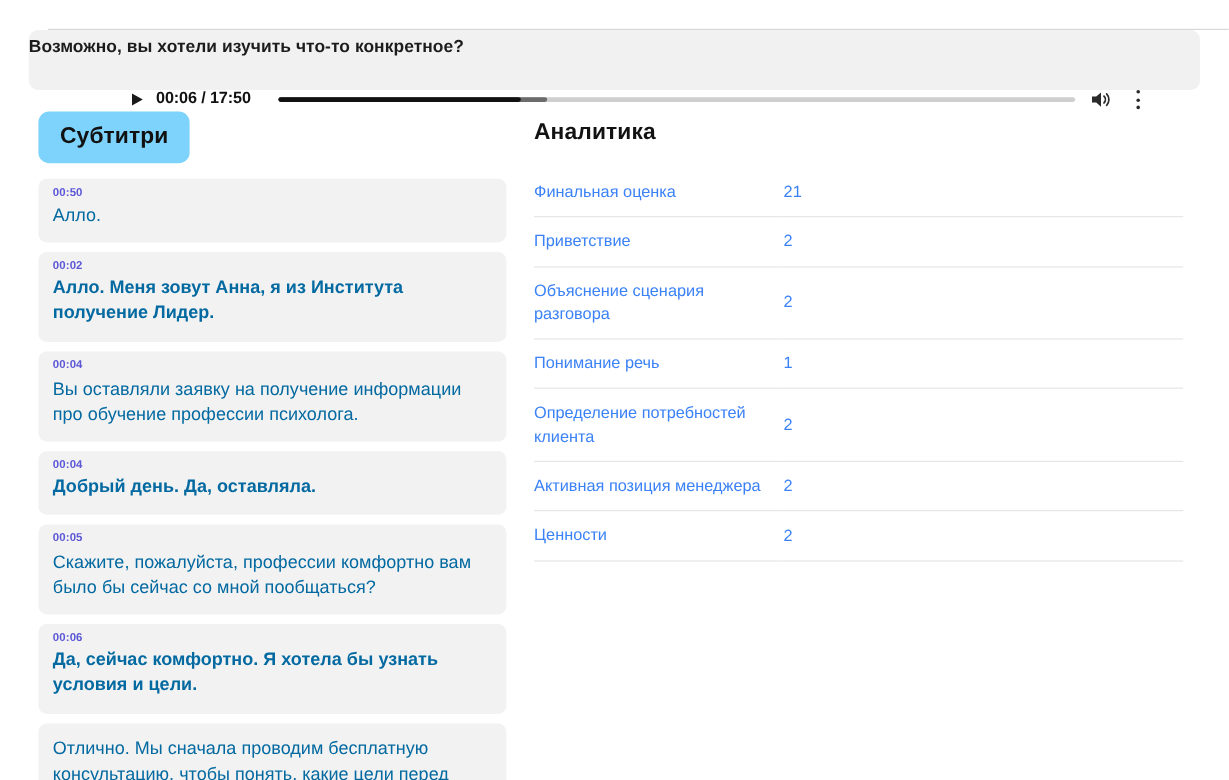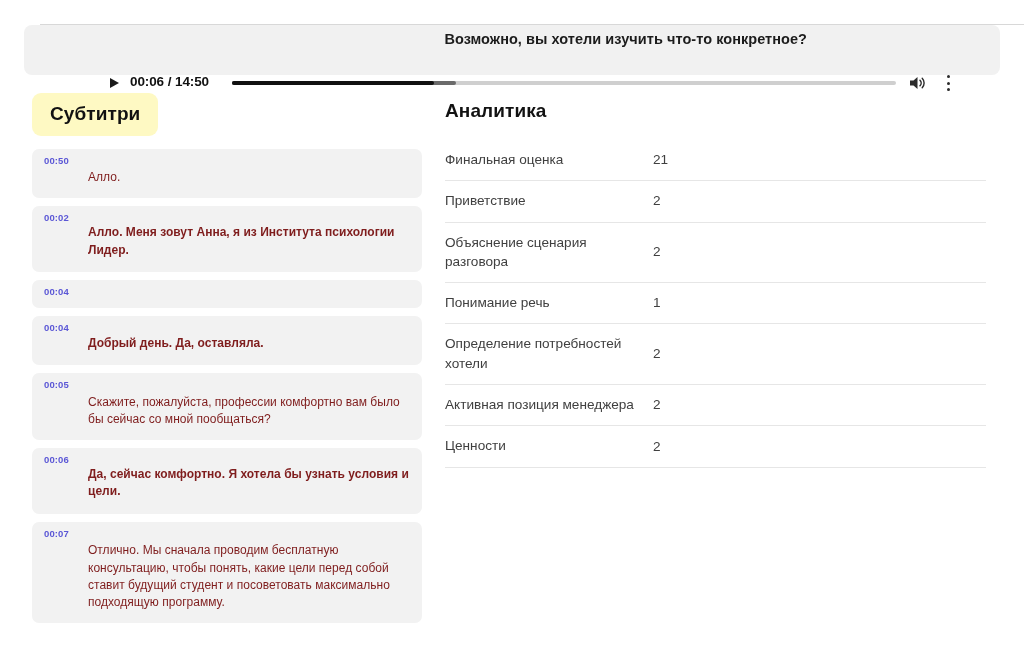--- a/index.html
+++ b/index.html
@@ -38,21 +38,21 @@
     height: 50px;
     background: #f1f1f1;
     border-radius: 8px;
   }
 
   .player-title {
     position: absolute;
     left: 0;
     top: 6px;
     width: 783px;
-    text-align: right;
+    text-align: left;
     font-size: 14.5px;
     font-weight: 700;
     color: #1c1c1c;
     letter-spacing: 0.05px;
     font-family: "Liberation Sans", sans-serif;
   }
 
   .play-btn {
     position: absolute;
     left: 80px;
@@ -140,21 +140,21 @@
   
   .subs-col {
     position: absolute;
     left: 32px;
     top: 93px;
     width: 390px;
   }
 
   .subs-heading {
     display: inline-block;
-    background: #fef9c3;
+    background: #7dd3fc;
     border-radius: 9px;
     padding: 10px 18px 11px 18px;
     font-size: 19px;
     font-weight: 700;
     color: #111111;
     letter-spacing: 0.1px;
   }
 
   .subs-list {
     margin-top: 13px;
@@ -174,25 +174,24 @@
     font-size: 9.5px;
     font-weight: 700;
     color: #5b57d6;
     letter-spacing: 0.1px;
     line-height: 1.1;
     font-family: "Liberation Sans", sans-serif;
   }
 
   .sub-text {
     margin-top: 3px;
-    font-size: 12px;
+    font-size: 15px;
     line-height: 1.45;
-    color: #7f1d1d;
+    color: #0369a1;
     letter-spacing: 0.02px;
-    margin-left: 44px;
   }
   .sub-text.bold { font-weight: 700; margin-top: 1px; }
 
   
   .analytics-col {
     position: absolute;
     left: 445px;
     top: 100px;
     width: 541px;
   }
@@ -209,42 +208,42 @@
     margin-top: 18px;
     width: 541px;
     border-collapse: collapse;
   }
   .analytics-table tr { border-bottom: 1px solid #e6e6e6; }
   .analytics-table tr:first-child { border-top: none; }
 
   .analytics-table td {
     padding: 10px 0 11px 0;
     font-size: 13.6px;
-    color: #404040;
+    color: #3b82f6;
     vertical-align: middle;
     font-family: "Liberation Sans", sans-serif;
   }
   .an-label { width: 208px; padding-right: 14px !important; line-height: 1.42; }
   .an-value { width: 333px; }
 </style>
 </head>
 <body>
 
 <div id="app">
 
   <div class="top-rule"></div>
 
   <div class="player-bar">
     <div class="player-title">Возможно, вы хотели изучить что-то конкретное?</div>
 
     <div class="play-btn">
       <span class="play-tri"></span>
     </div>
 
-    <div class="time-label">00:06 / 14:50</div>
+    <div class="time-label">00:06 / 17:50</div>
 
     <div class="progress-track">
       <div class="progress-buffer" style="width: 33.8%;"></div>
       <div class="progress-played" style="width: 30.4%;"></div>
     </div>
 
     <div class="vol-btn">
       <svg width="20" height="18" viewBox="0 0 20 18">
         <path d="M2 6.5 H5.5 L9.5 3 V15 L5.5 11.5 H2 Z" fill="#2b2b2b"></path>
         <path d="M12 6.2 a4 4 0 0 1 0 5.6" stroke="#2b2b2b" stroke-width="1.5" fill="none" stroke-linecap="round"></path>
@@ -263,44 +262,44 @@
     <div class="subs-heading">Субтитри</div>
     <div class="subs-list">
 
       <div class="sub-item">
         <div class="sub-time">00:50</div>
         <div class="sub-text">Алло.</div>
       </div>
 
       <div class="sub-item tight">
         <div class="sub-time">00:02</div>
-        <div class="sub-text bold">Алло. Меня зовут Анна, я из Института психологии Лидер.</div>
+        <div class="sub-text bold">Алло. Меня зовут Анна, я из Института получение Лидер.</div>
       </div>
 
       <div class="sub-item">
         <div class="sub-time">00:04</div>
+        <div class="sub-text">Вы оставляли заявку на получение информации про обучение профессии психолога.</div>
       </div>
 
       <div class="sub-item tight">
         <div class="sub-time">00:04</div>
         <div class="sub-text bold">Добрый день. Да, оставляла.</div>
       </div>
 
       <div class="sub-item">
         <div class="sub-time">00:05</div>
         <div class="sub-text">Скажите, пожалуйста, профессии комфортно вам было бы сейчас со мной пообщаться?</div>
       </div>
 
       <div class="sub-item tight">
         <div class="sub-time">00:06</div>
         <div class="sub-text bold">Да, сейчас комфортно. Я хотела бы узнать условия и цели.</div>
       </div>
 
       <div class="sub-item">
-        <div class="sub-time">00:07</div>
         <div class="sub-text">Отлично. Мы сначала проводим бесплатную консультацию, чтобы понять, какие цели перед собой ставит будущий студент и посоветовать максимально подходящую программу.</div>
       </div>
 
     </div>
   </div>
 
   <div class="analytics-col">
     <div class="analytics-heading">Аналитика</div>
     <table class="analytics-table">
       <tbody>
@@ -314,21 +313,21 @@
         </tr>
         <tr>
           <td class="an-label">Объяснение сценария разговора</td>
           <td class="an-value">2</td>
         </tr>
         <tr>
           <td class="an-label">Понимание речь</td>
           <td class="an-value">1</td>
         </tr>
         <tr>
-          <td class="an-label">Определение потребностей хотели</td>
+          <td class="an-label">Определение потребностей клиента</td>
           <td class="an-value">2</td>
         </tr>
         <tr>
           <td class="an-label">Активная позиция менеджера</td>
           <td class="an-value">2</td>
         </tr>
         <tr>
           <td class="an-label">Ценности</td>
           <td class="an-value">2</td>
         </tr>

